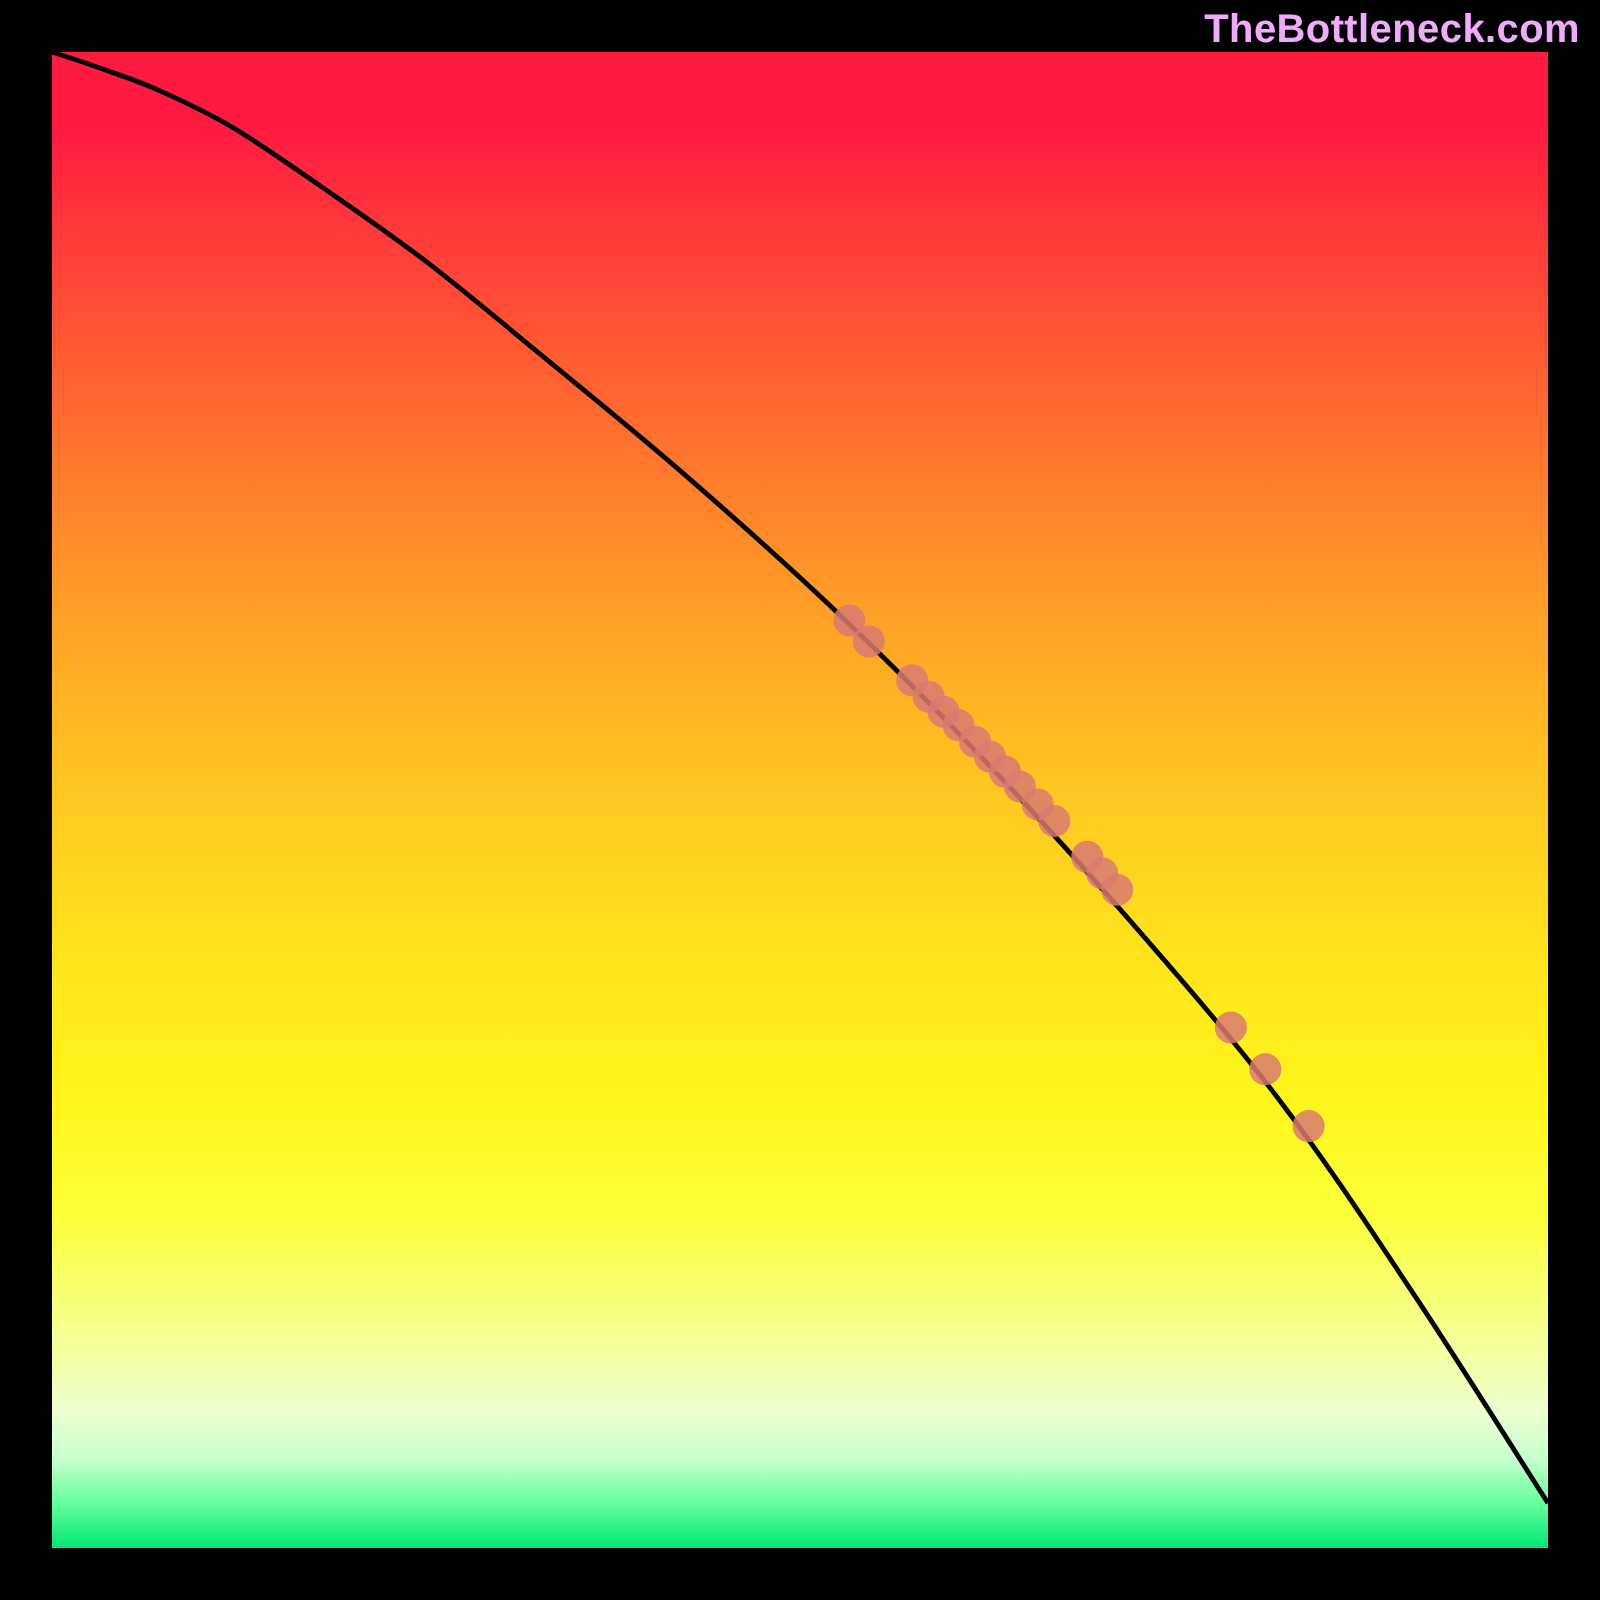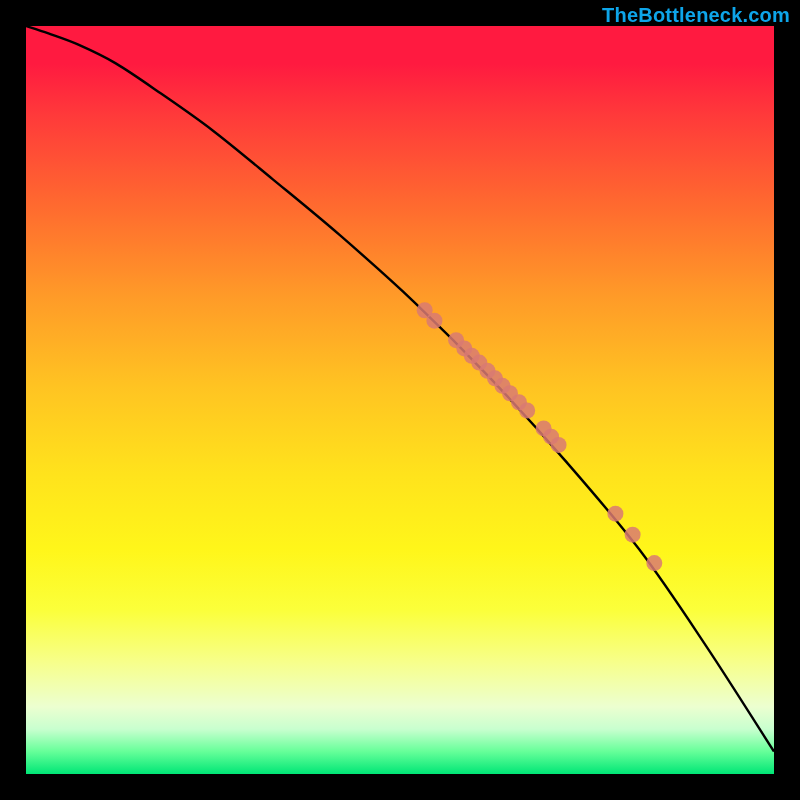--- a/index.html
+++ b/index.html
@@ -45,21 +45,21 @@
       #ecffd0 91%,
       #c8ffcf 94%,
       #66ff99 97%,
       #00e676 100%
     );
   }
   .watermark {
     position: absolute;
     top: 4px;
     right: 10px;
-    color: #0ea5e9;
+    color: #f0abfc;
     font-size: 20px;
     font-weight: 600;
     letter-spacing: 0.2px;
     user-select: none;
   }
   svg.curve {
     position: absolute;
     inset: 0;
   }
 </style>

